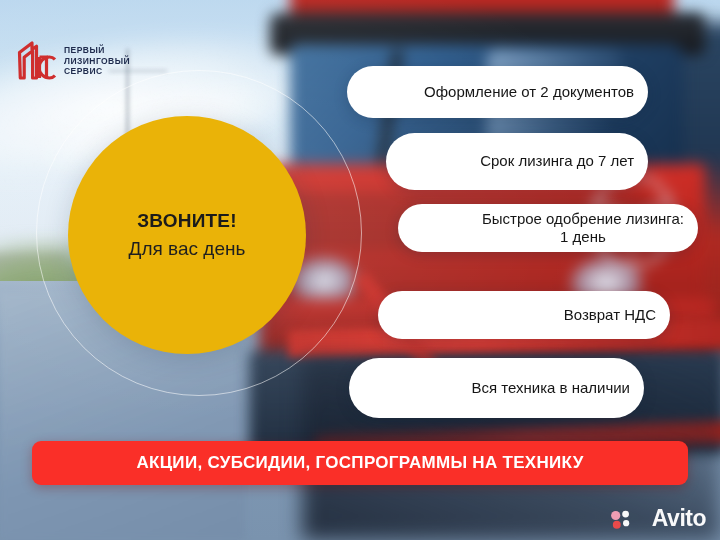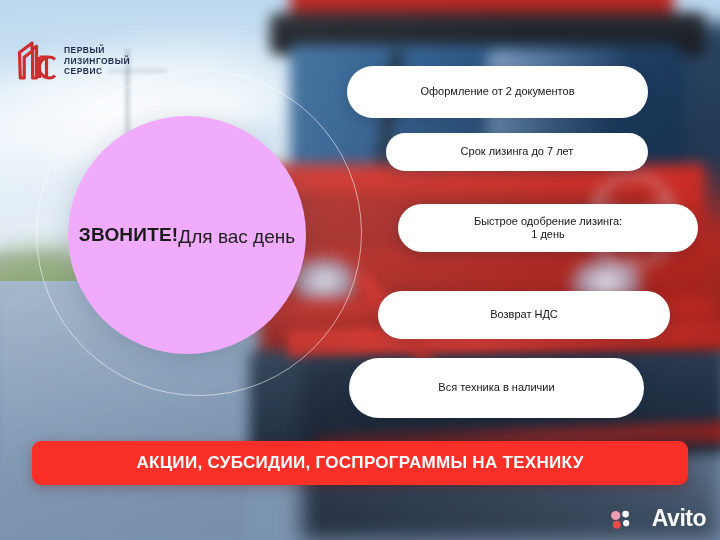--- a/index.html
+++ b/index.html
@@ -206,24 +206,24 @@
     border: 1.5px solid rgba(255,255,255,.55);
     border-radius: 50%;
   }
 
   
   .hero-circle {
     position: absolute;
     left: 68px; top: 116px;
     width: 238px; height: 238px;
     border-radius: 50%;
-    background: #f0abfc;
+    background: #eab308;
     box-shadow: 0 4px 26px rgba(30,50,80,.18);
     display: flex;
-    flex-direction: row;
+    flex-direction: column;
     align-items: center;
     justify-content: center;
     text-align: center;
     padding: 0 22px;
     box-sizing: border-box;
   }
   .hero-line-strong {
     font-size: 19px;
     font-weight: 700;
     color: #1b1b1b;
@@ -262,25 +262,25 @@
     letter-spacing: .45px;
     white-space: nowrap;
   }
 
   
   .pill {
     position: absolute;
     background: #ffffff;
     border-radius: 30px;
     color: #161616;
-    font-size: 11px;
+    font-size: 15px;
     font-weight: 400;
     display: flex;
     align-items: center;
-    justify-content: center;
+    justify-content: flex-end;
     text-align: center;
     line-height: 1.22;
     box-shadow: 0 3px 14px rgba(20,35,60,.22);
     box-sizing: border-box;
     padding: 10px 14px;
   }
 
   
   .cta-banner {
     position: absolute;
@@ -380,21 +380,21 @@
 
   <div class="hero-circle">
     <div class="hero-line-strong">ЗВОНИТЕ!</div>
     <div class="hero-line first">Для вас день</div>
   </div>
 
   <div class="pill" style="left:347px; top:66px; width:301px; height:52px;">
     <span>Оформление от 2 документов</span>
   </div>
 
-  <div class="pill" style="left:386px; top:133px; width:262px; height:38px;">
+  <div class="pill" style="left:386px; top:133px; width:262px; height:57px;">
     <span>Срок лизинга до 7 лет</span>
   </div>
 
   <div class="pill" style="left:398px; top:204px; width:300px; height:48px; white-space:pre-line;">
     <span style="white-space:pre-line;">Быстрое одобрение лизинга:
 1 день</span>
   </div>
 
   <div class="pill" style="left:378px; top:291px; width:292px; height:48px;">
     <span>Возврат НДС</span>

